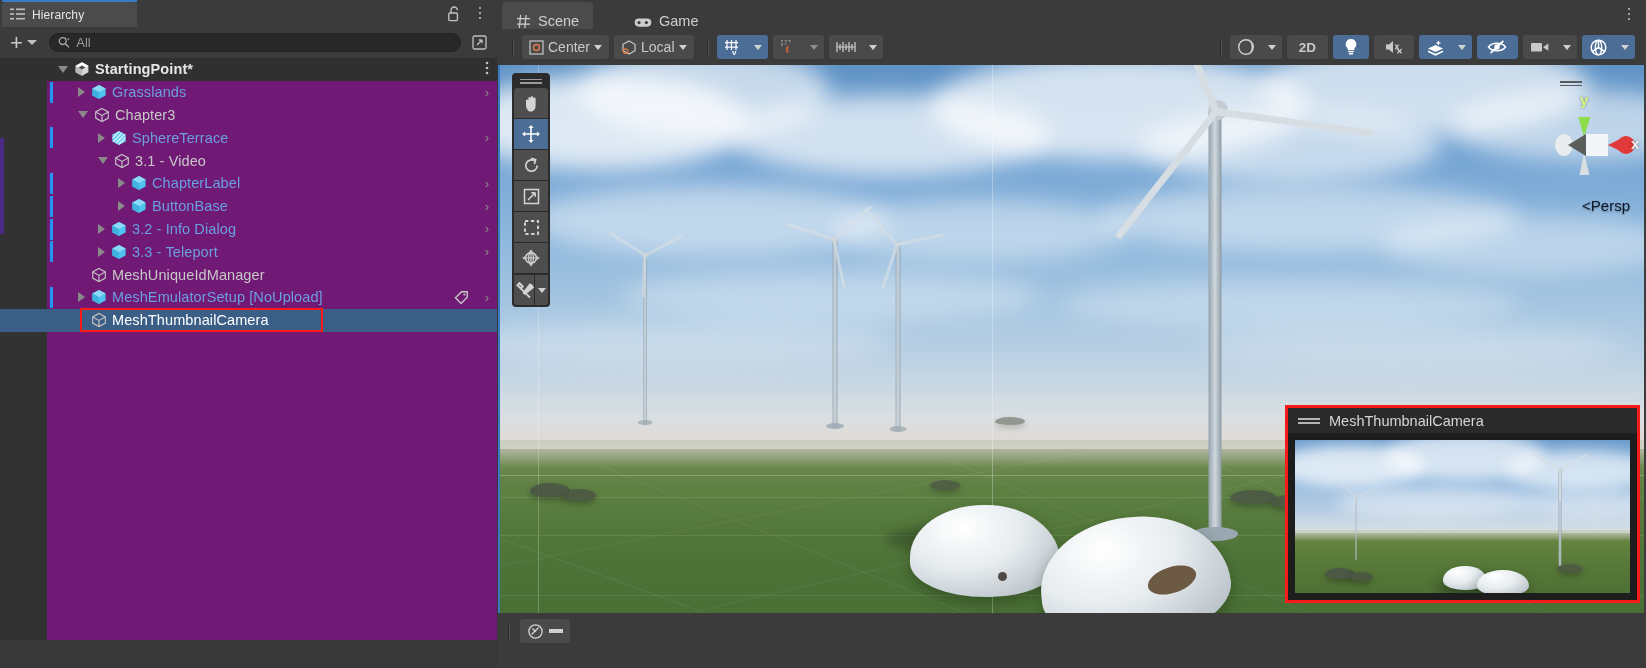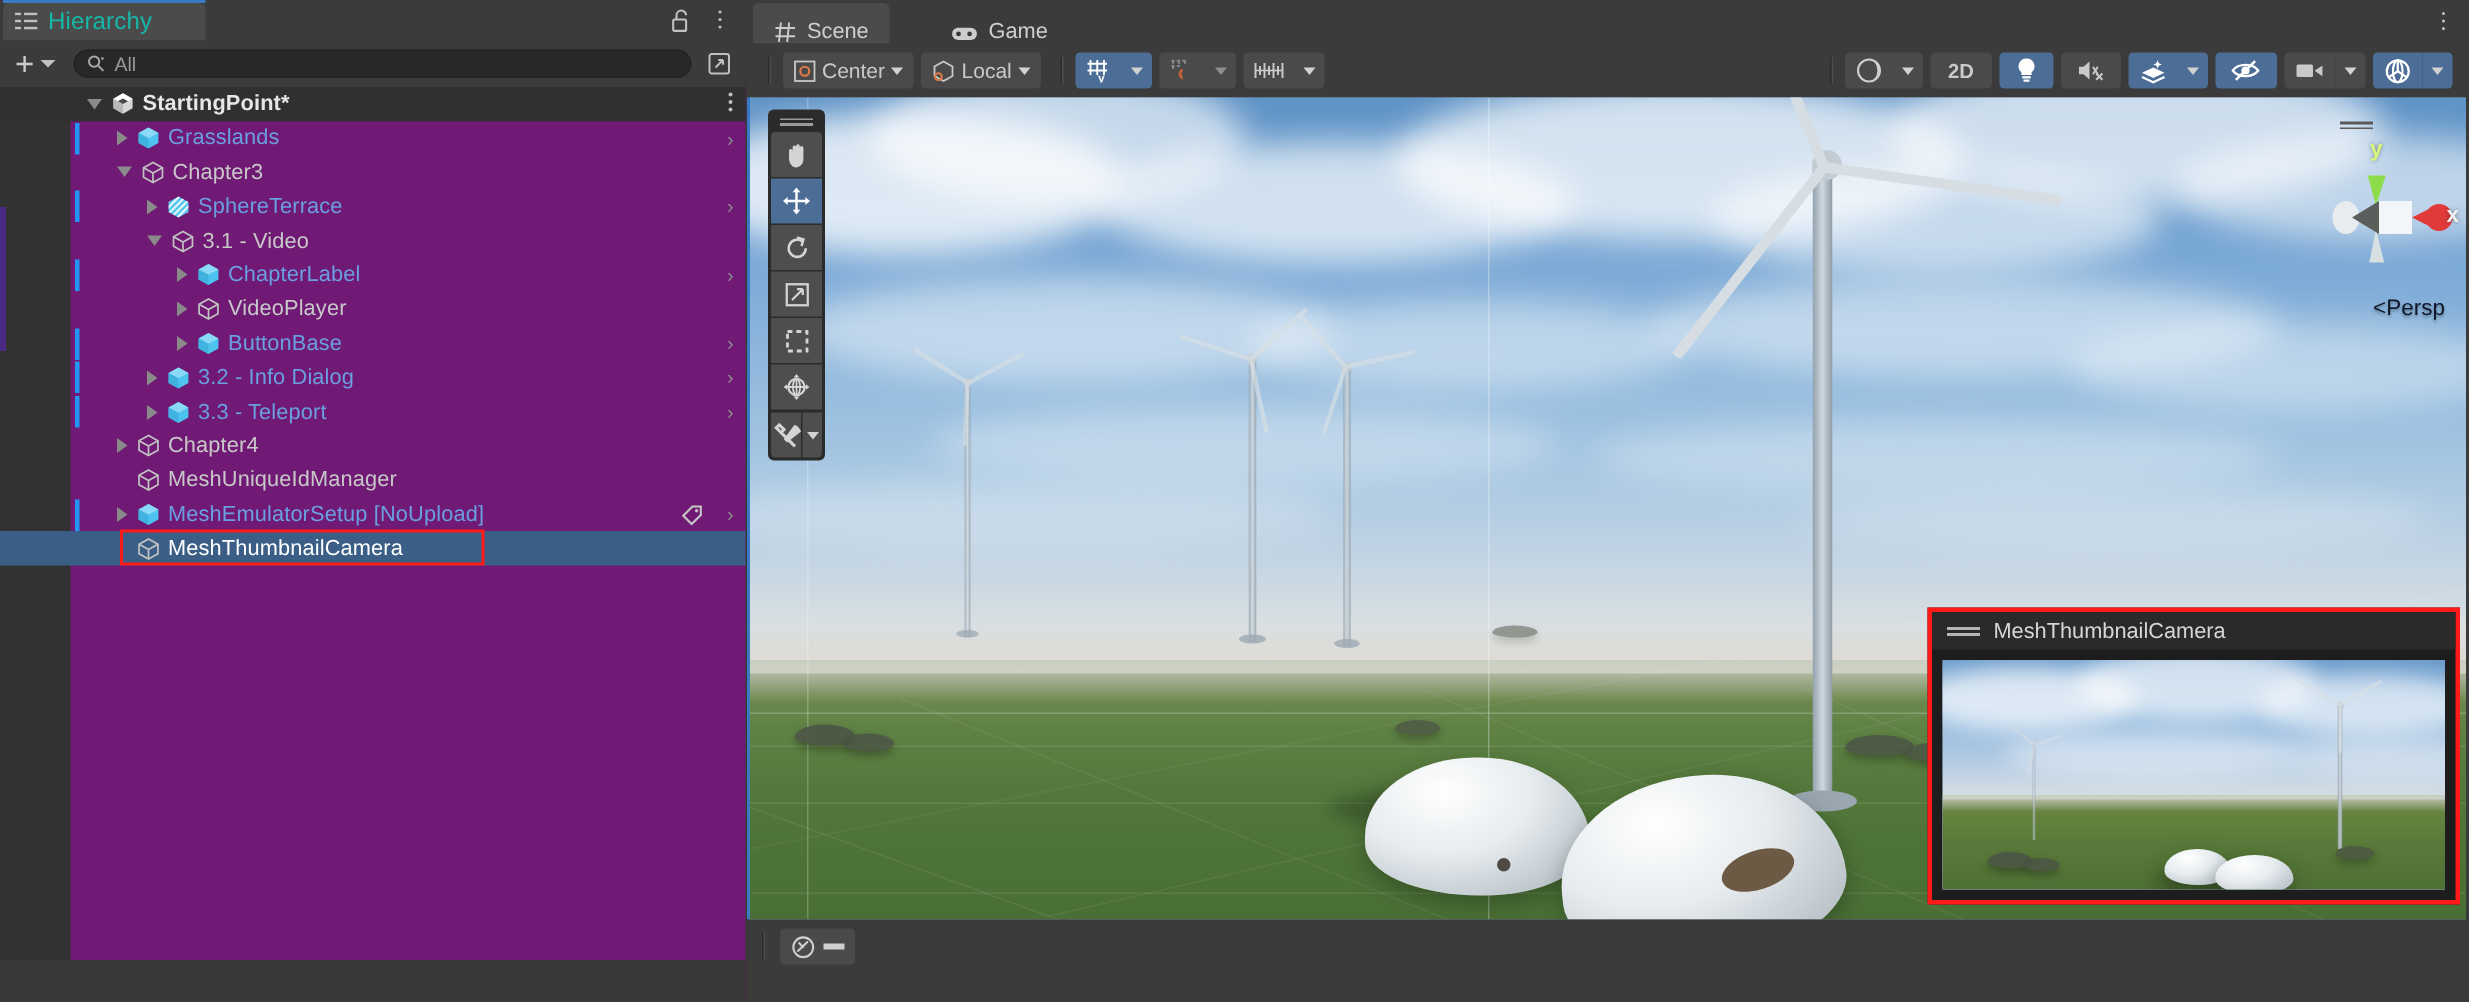--- a/index.html
+++ b/index.html
@@ -12,21 +12,21 @@
   #root { position:relative; width:1646px; height:668px; }
 
   
   #hierarchy { position:absolute; left:0; top:0; width:497px; height:668px; background:#383838; }
   .panel-tabbar { position:absolute; left:0; top:0; width:497px; height:27px; background:#3b3b3b; }
   .tab-active-hier {
     position:absolute; left:2px; top:2px; width:135px; height:25px;
     background:#4b4b4b; border-radius:4px 4px 0 0;
     display:flex; align-items:center; padding-left:8px; gap:7px;
   }
-  .tab-active-hier .tab-label { color:#14b8a6; font-size:16px; letter-spacing:.1px; }
+  .tab-active-hier .tab-label { color:#e5e5e5; font-size:12px; letter-spacing:.1px; }
   .tab-topline { position:absolute; left:2px; top:0; width:135px; height:2px; background:#3a79c4; }
   .hier-lock { position:absolute; right:36px; top:6px; }
   .hier-kebab { position:absolute; right:10px; top:5px; width:14px; height:16px;
     display:flex; flex-direction:column; align-items:center; justify-content:center; gap:2.5px; }
   .kdot { width:2.5px; height:2.5px; background:#c4c4c4; border-radius:50%; }
 
   .hier-toolbar { position:absolute; left:0; top:27px; width:497px; height:31px; background:#3b3b3b;
      display:flex; align-items:center; padding:0 6px; gap:4px; }
   .add-btn { display:flex; align-items:center; gap:4px; padding:0 4px; height:22px; cursor:pointer;}
   .plus { color:#c9c9c9; font-size:22px; line-height:18px; font-weight:300; }
@@ -277,31 +277,20 @@
             <svg class="cube" viewBox="0 0 16 16">
       <path d="M8 1 L14.6 4.6 V11.4 L8 15 L1.4 11.4 V4.6 Z" fill="#4ec3f0"></path>
       <path d="M8 1 L14.6 4.6 L8 8.2 L1.4 4.6 Z" fill="#8ad9f7"></path>
       <path d="M8 8.2 V15 L1.4 11.4 V4.6 Z" fill="#3fb2e0"></path>
     </svg>
             <div style="width: 5px; flex: 0 0 auto;"></div>
             <span class="rowtext blue">ChapterLabel</span>
             <span class="chev">›</span>
           </div>
           <div class="row">
-            <div style="width: 118px; flex: 0 0 auto;"></div>
-            <div class="tri closed"></div>
-            <div style="width: 6px; flex: 0 0 auto;"></div>
-            <svg class="cube" viewBox="0 0 16 16">
-    <path d="M8 1.4 L14.3 4.9 V11.1 L8 14.6 L1.7 11.1 V4.9 Z" fill="none" stroke="#c2c2c2" stroke-width="1.15"></path>
-    <path d="M1.7 4.9 L8 8.4 L14.3 4.9 M8 8.4 V14.6" fill="none" stroke="#c2c2c2" stroke-width="1.15"></path>
-  </svg>
-            <div style="width: 5px; flex: 0 0 auto;"></div>
-            <span class="rowtext">VideoPlayer</span>
-          </div>
-          <div class="row">
             <div class="prefab-bar"></div>
             <div style="width: 118px; flex: 0 0 auto;"></div>
             <div class="tri closed"></div>
             <div style="width: 6px; flex: 0 0 auto;"></div>
             <svg class="cube" viewBox="0 0 16 16">
       <path d="M8 1 L14.6 4.6 V11.4 L8 15 L1.4 11.4 V4.6 Z" fill="#4ec3f0"></path>
       <path d="M8 1 L14.6 4.6 L8 8.2 L1.4 4.6 Z" fill="#8ad9f7"></path>
       <path d="M8 8.2 V15 L1.4 11.4 V4.6 Z" fill="#3fb2e0"></path>
     </svg>
             <div style="width: 5px; flex: 0 0 auto;"></div>
@@ -328,31 +317,20 @@
             <div class="tri closed"></div>
             <div style="width: 6px; flex: 0 0 auto;"></div>
             <svg class="cube" viewBox="0 0 16 16">
       <path d="M8 1 L14.6 4.6 V11.4 L8 15 L1.4 11.4 V4.6 Z" fill="#4ec3f0"></path>
       <path d="M8 1 L14.6 4.6 L8 8.2 L1.4 4.6 Z" fill="#8ad9f7"></path>
       <path d="M8 8.2 V15 L1.4 11.4 V4.6 Z" fill="#3fb2e0"></path>
     </svg>
             <div style="width: 5px; flex: 0 0 auto;"></div>
             <span class="rowtext blue">3.3 - Teleport</span>
             <span class="chev">›</span>
-          </div>
-          <div class="row">
-            <div style="width: 78px; flex: 0 0 auto;"></div>
-            <div class="tri closed"></div>
-            <div style="width: 6px; flex: 0 0 auto;"></div>
-            <svg class="cube" viewBox="0 0 16 16">
-    <path d="M8 1.4 L14.3 4.9 V11.1 L8 14.6 L1.7 11.1 V4.9 Z" fill="none" stroke="#c2c2c2" stroke-width="1.15"></path>
-    <path d="M1.7 4.9 L8 8.4 L14.3 4.9 M8 8.4 V14.6" fill="none" stroke="#c2c2c2" stroke-width="1.15"></path>
-  </svg>
-            <div style="width: 5px; flex: 0 0 auto;"></div>
-            <span class="rowtext">Chapter4</span>
           </div>
           <div class="row">
             <div style="width: 78px; flex: 0 0 auto;"></div>
             <div class="tri blank"></div>
             <div style="width: 6px; flex: 0 0 auto;"></div>
             <svg class="cube" viewBox="0 0 16 16">
     <path d="M8 1.4 L14.3 4.9 V11.1 L8 14.6 L1.7 11.1 V4.9 Z" fill="none" stroke="#c2c2c2" stroke-width="1.15"></path>
     <path d="M1.7 4.9 L8 8.4 L14.3 4.9 M8 8.4 V14.6" fill="none" stroke="#c2c2c2" stroke-width="1.15"></path>
   </svg>
             <div style="width: 5px; flex: 0 0 auto;"></div>

